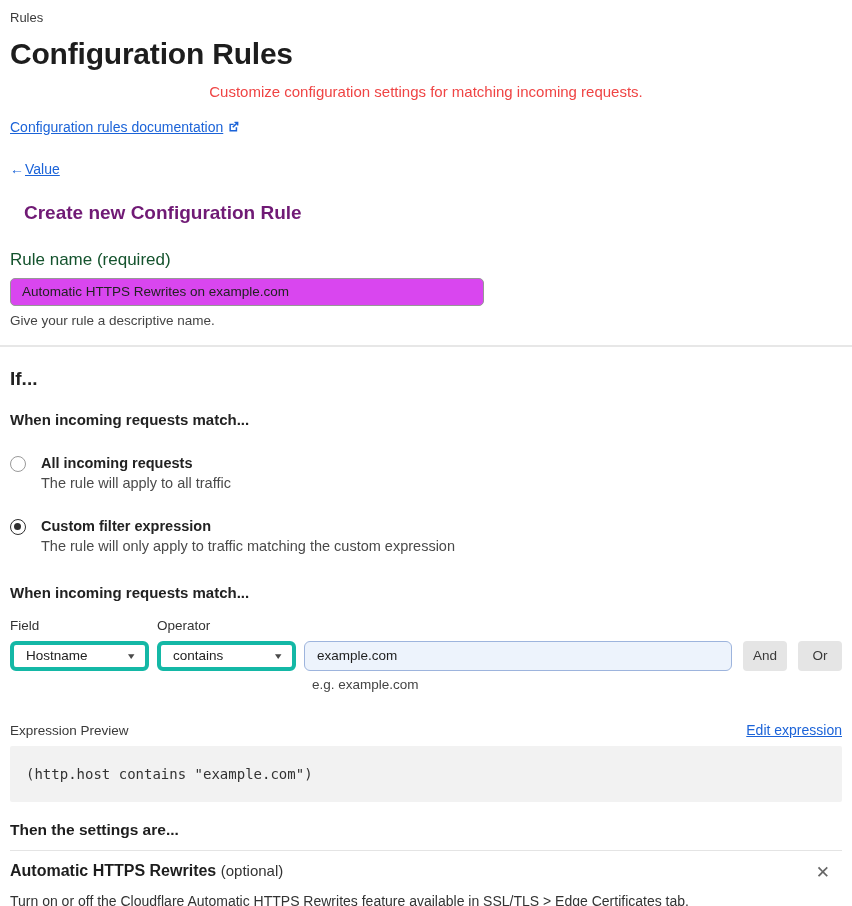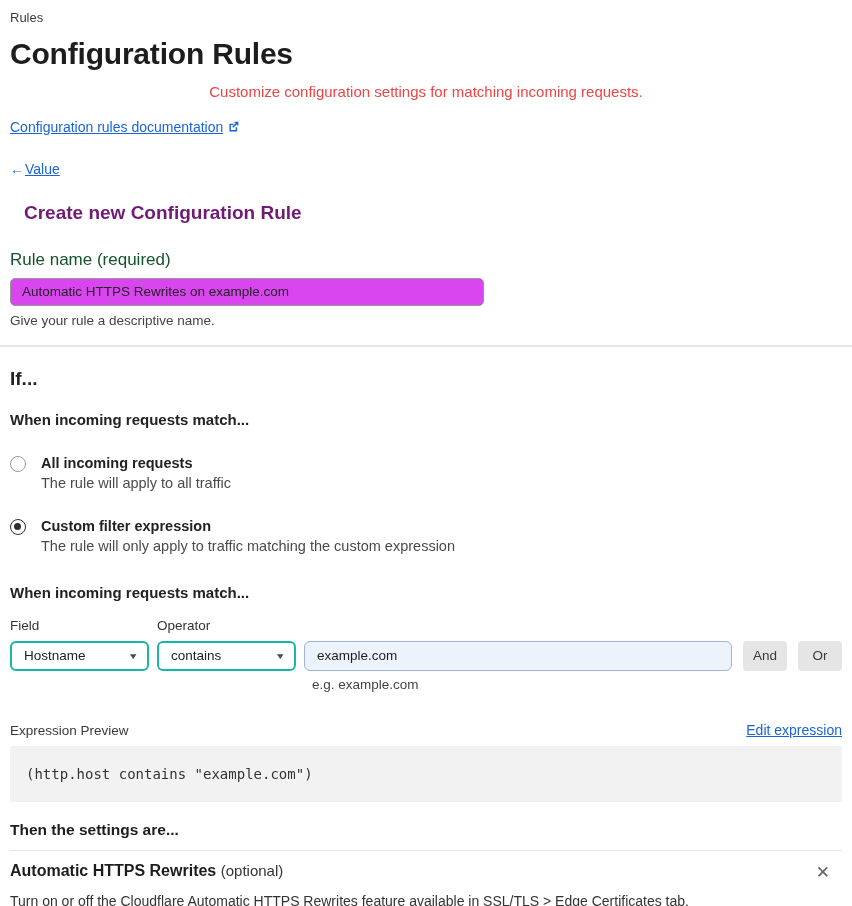--- a/index.html
+++ b/index.html
@@ -49,21 +49,21 @@
   .radio-label { font-size: 14.5px; font-weight: 700; color:#222; }
   .radio-desc { font-size: 14.5px; color:#4a4a4a; margin-top: 4px; }
   .builder-labels { display:flex; margin-top: 17px; }
   .builder-labels .col-label { font-size: 13.5px; color:#333; }
   .col-field { width: 139px; margin-right: 8px; }
   .col-operator { width: 139px; margin-right: 8px; }
   .col-value { flex: 1; }
   .builder-row { display:flex; margin-top: 8px; align-items: stretch; }
   .select-box {
     width: 139px; height: 30px; margin-right: 8px;
-    border: 2px solid #14b8a6; border-radius: 6px;
+    border: 4px solid #14b8a6; border-radius: 6px;
     display:flex; align-items:center; justify-content:space-between;
     padding: 0 10px 0 12px; font-size: 13.5px; color:#222;
     background:#fff; cursor:pointer;
   }
   .chevron { font-size: 8.5px; color:#4a4a4a; transform: scaleX(1.3); }
   .value-input {
     flex:1; height: 30px;
     border: 1px solid #9db4dd; border-radius: 6px;
     background: #edf3fc; padding: 0 12px;
     font-size: 13.5px; color:#1f1f1f; font-weight: 500;

